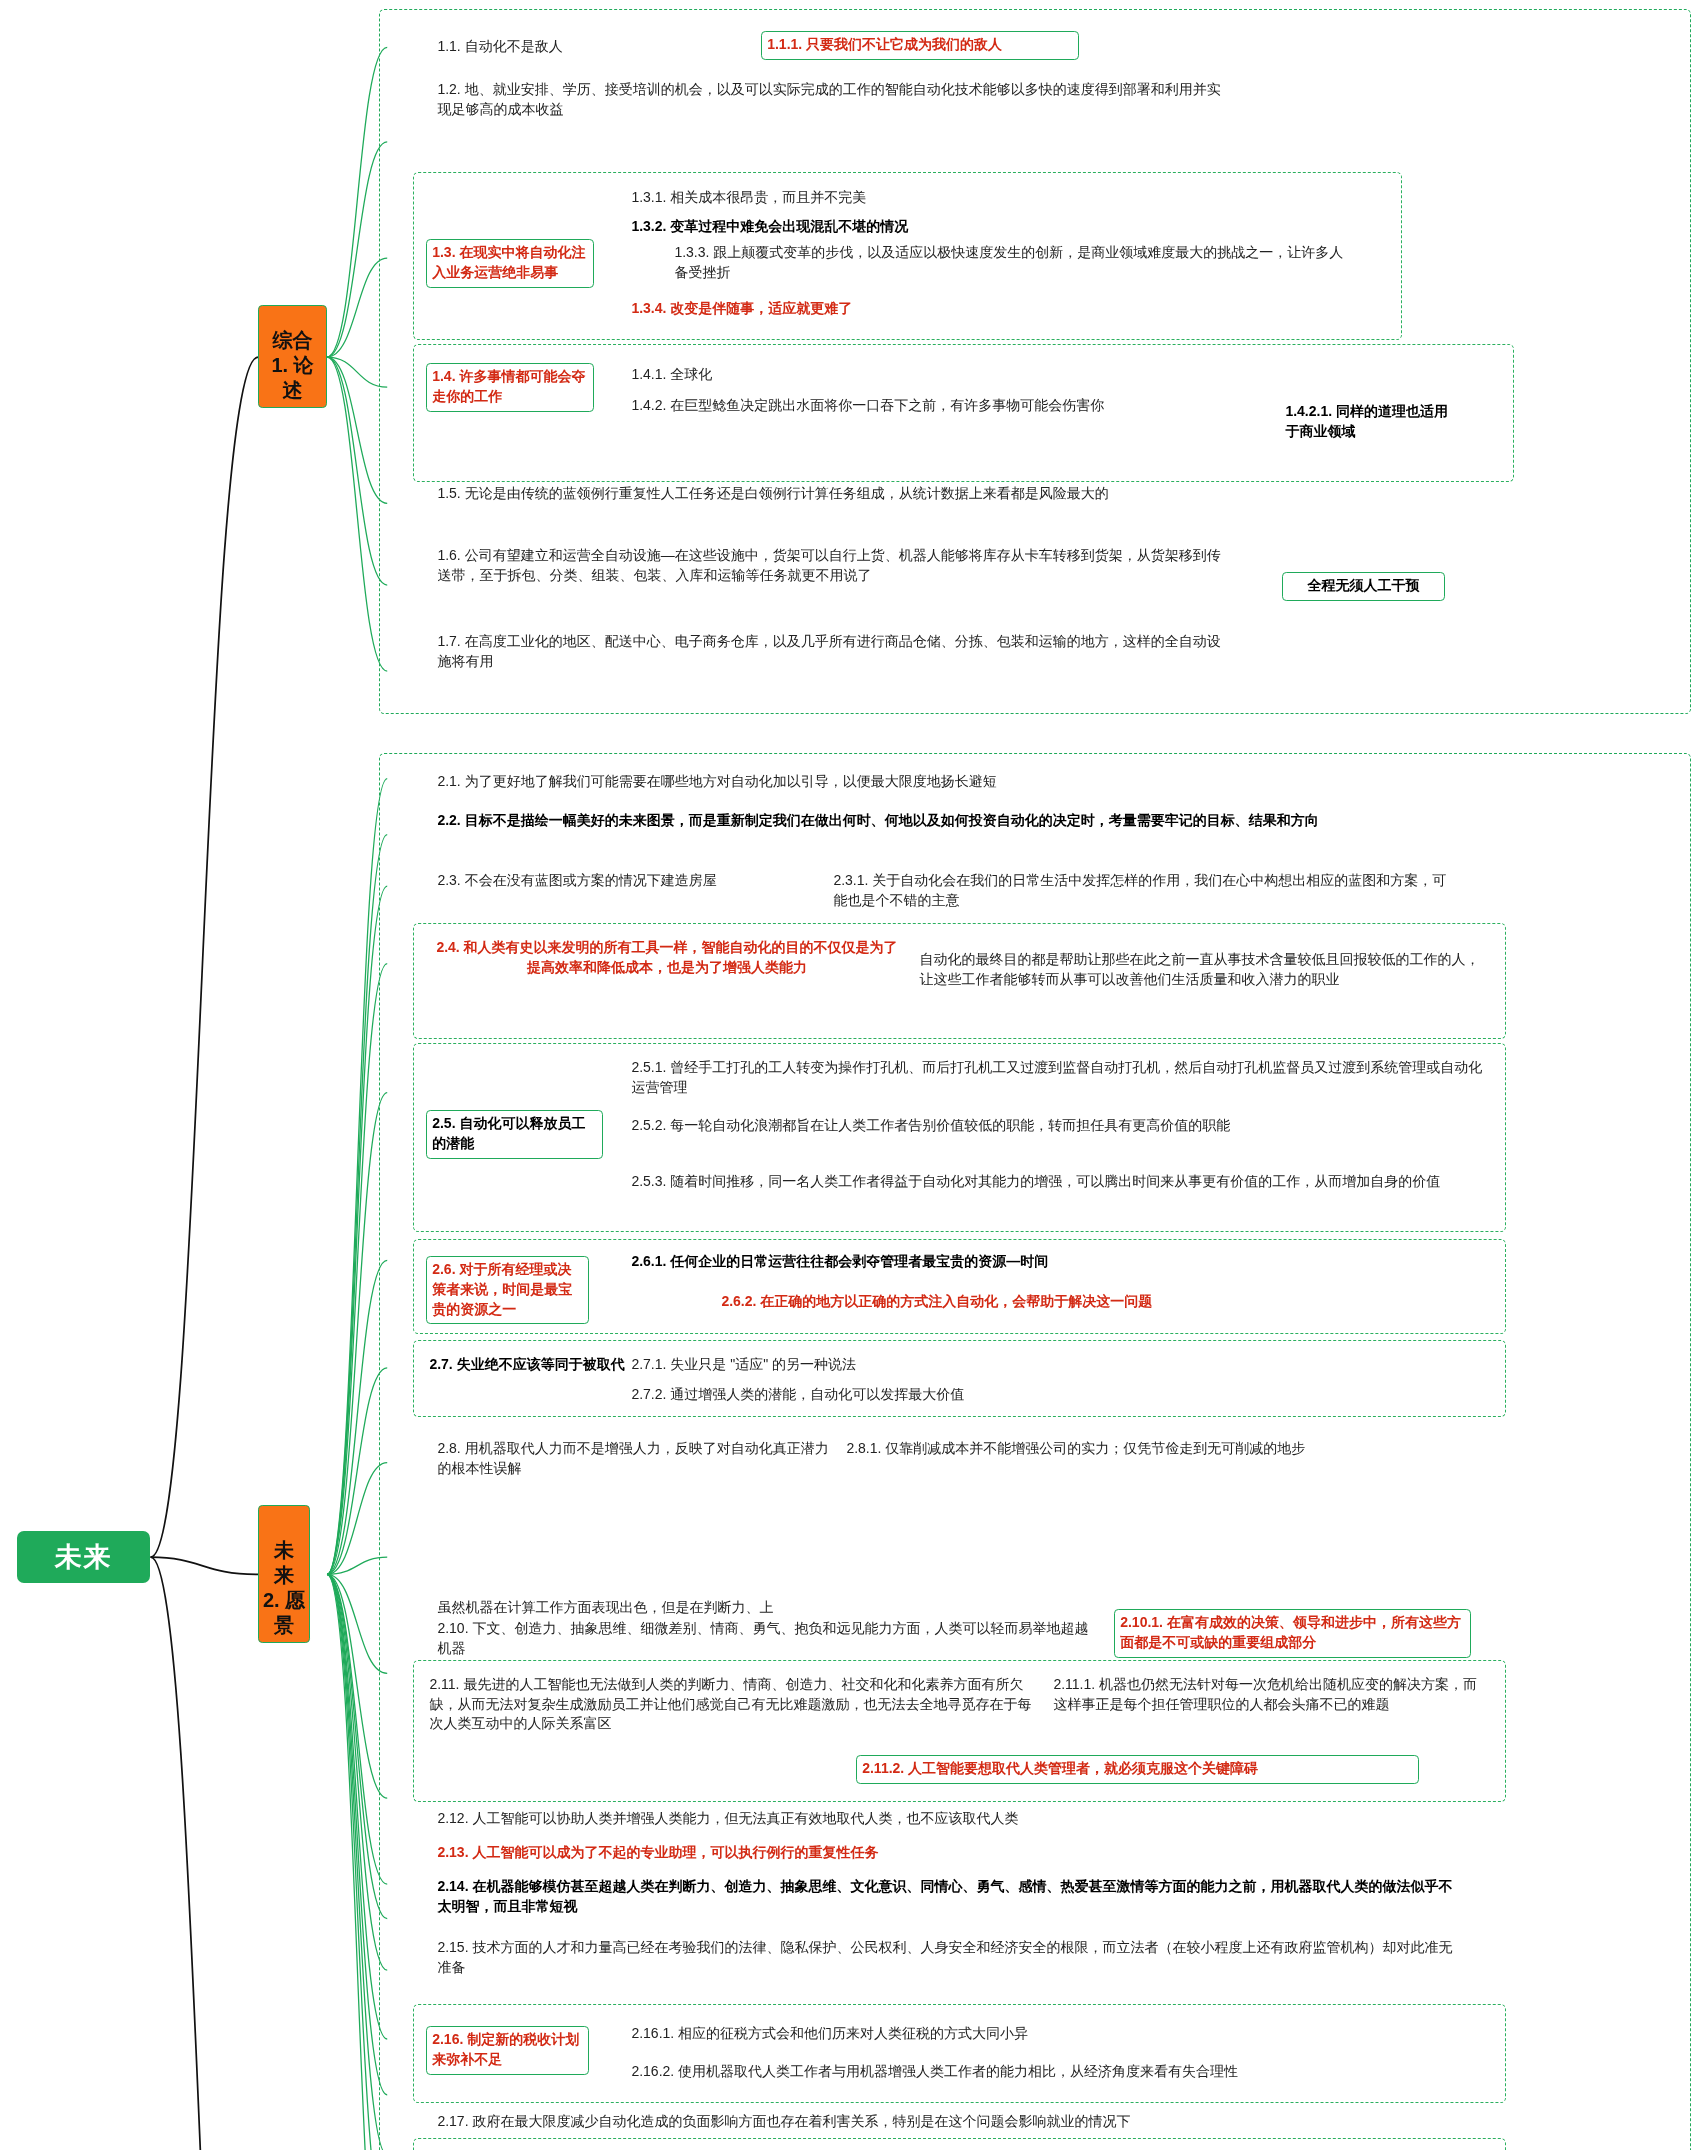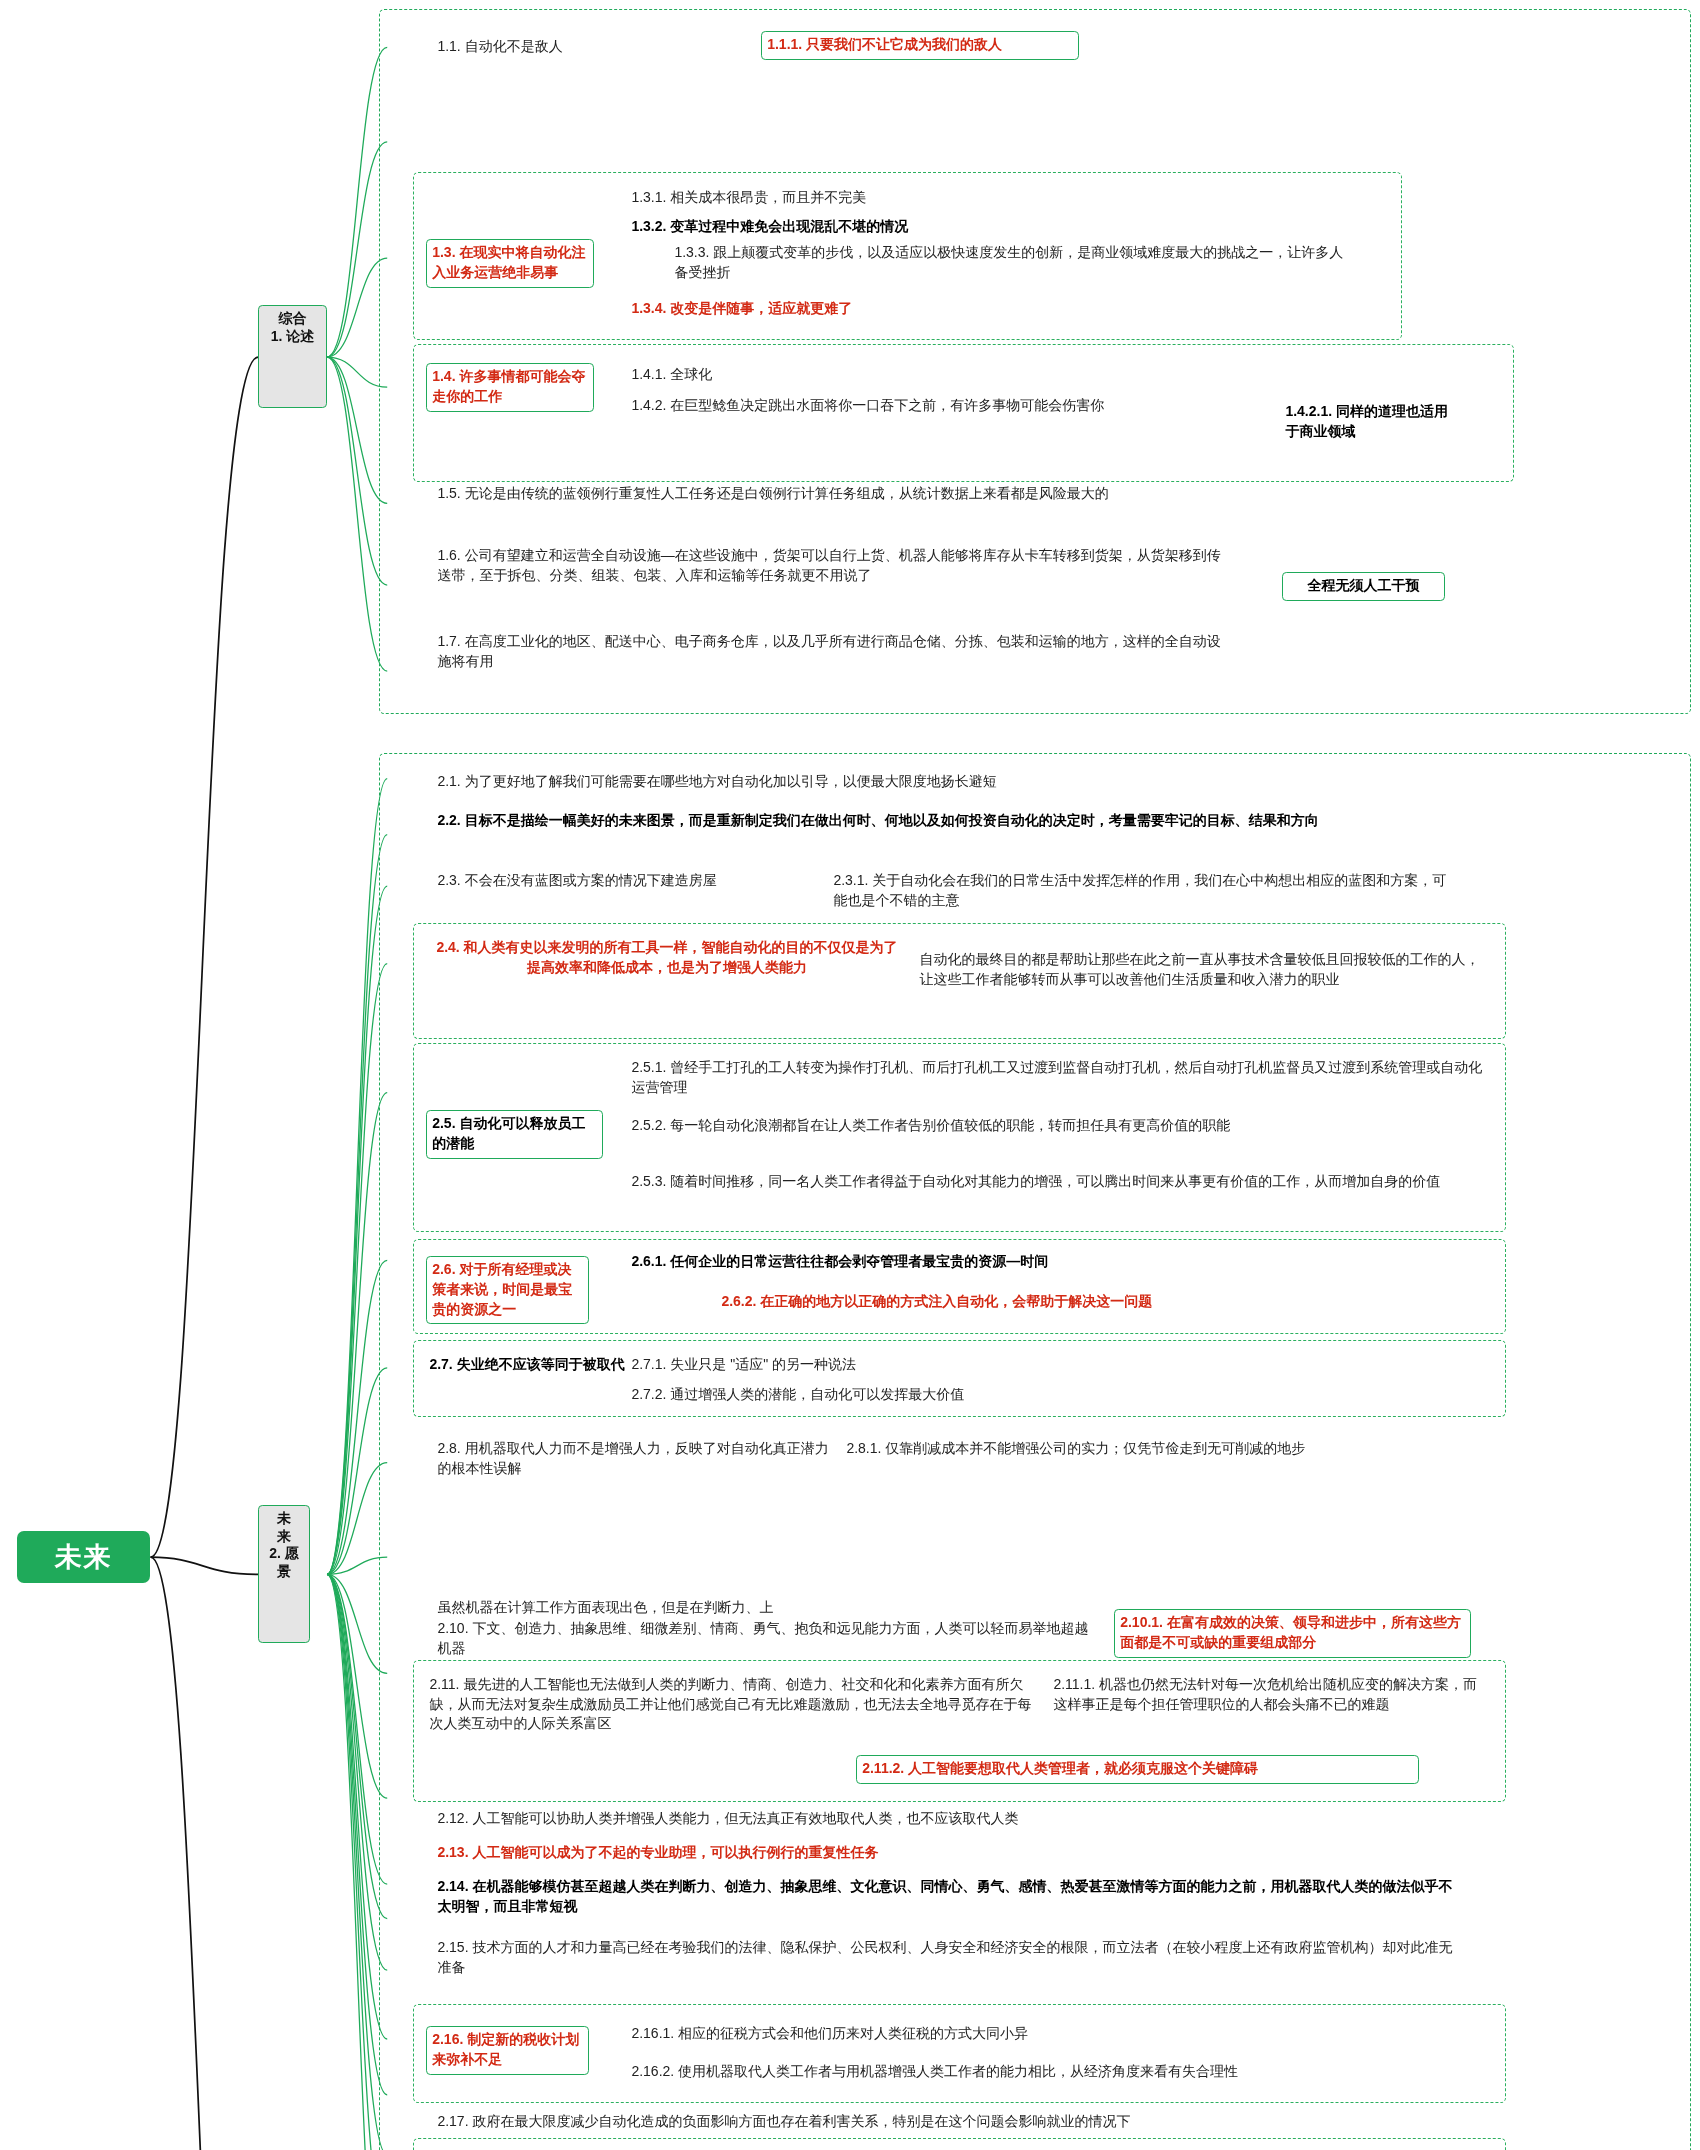--- a/index.html
+++ b/index.html
@@ -41,27 +41,27 @@
     display: flex;
     align-items: center;
     justify-content: center;
     letter-spacing: 1.7px;
   }
   
   .branch {
     position: absolute;
     border: 1.3px solid #1faa5a;
     border-radius: 4.3px;
-    background: #e5e5e5;
+    background: #f97316;
     color: #111111;
-    font-size: 14px;
+    font-size: 20px;
     font-weight: bold;
     line-height: 1.25;
     display: flex;
-    align-items: flex-start;
+    align-items: flex-end;
     justify-content: center;
     text-align: center;
     padding: 4.3px 3.4px;
     box-sizing: border-box;
   }
   
   .group {
     position: absolute;
     border: 1.3px dashed #1faa5a;
     border-radius: 5.2px;
@@ -164,20 +164,21 @@
 来
 2. 愿
 景</span>
   </div>
 
   <div class="group" style="left:379px; top:8.6px; width:1312px; height:705px;"></div>
 
   <div class="node" style="left:434px; top:35px; width:310px;">1.1. 自动化不是敌人</div>
   <div class="node red boxed" style="left:761px; top:31px; width:318px;">1.1.1. 只要我们不让它成为我们的敌人</div>
 
+  <div class="node" style="left:434px; top:78px; width:800px;">1.2. 地、就业安排、学历、接受培训的机会，以及可以实际完成的工作的智能自动化技术能够以多快的速度得到部署和利用并实现足够高的成本收益</div>
 
   <div class="group inner" style="left:413px; top:172px; width:989px; height:168px;"></div>
   <div class="node red boxed" style="left:426px; top:239px; width:168px;">1.3. 在现实中将自动化注入业务运营绝非易事</div>
   <div class="node" style="left:628px; top:186px; width:327px;">1.3.1. 相关成本很昂贵，而且并不完美</div>
   <div class="node bold" style="left:628px; top:215px; width:430px;">1.3.2. 变革过程中难免会出现混乱不堪的情况</div>
   <div class="node" style="left:671px; top:241px; width:680px;">1.3.3. 跟上颠覆式变革的步伐，以及适应以极快速度发生的创新，是商业领域难度最大的挑战之一，让许多人备受挫折</div>
   <div class="node red" style="left:628px; top:297px; width:473px;">1.3.4. 改变是伴随事，适应就更难了</div>
 
   <div class="group inner" style="left:413px; top:344px; width:1101px; height:138px;"></div>
   <div class="node red boxed" style="left:426px; top:363px; width:168px;">1.4. 许多事情都可能会夺走你的工作</div>

